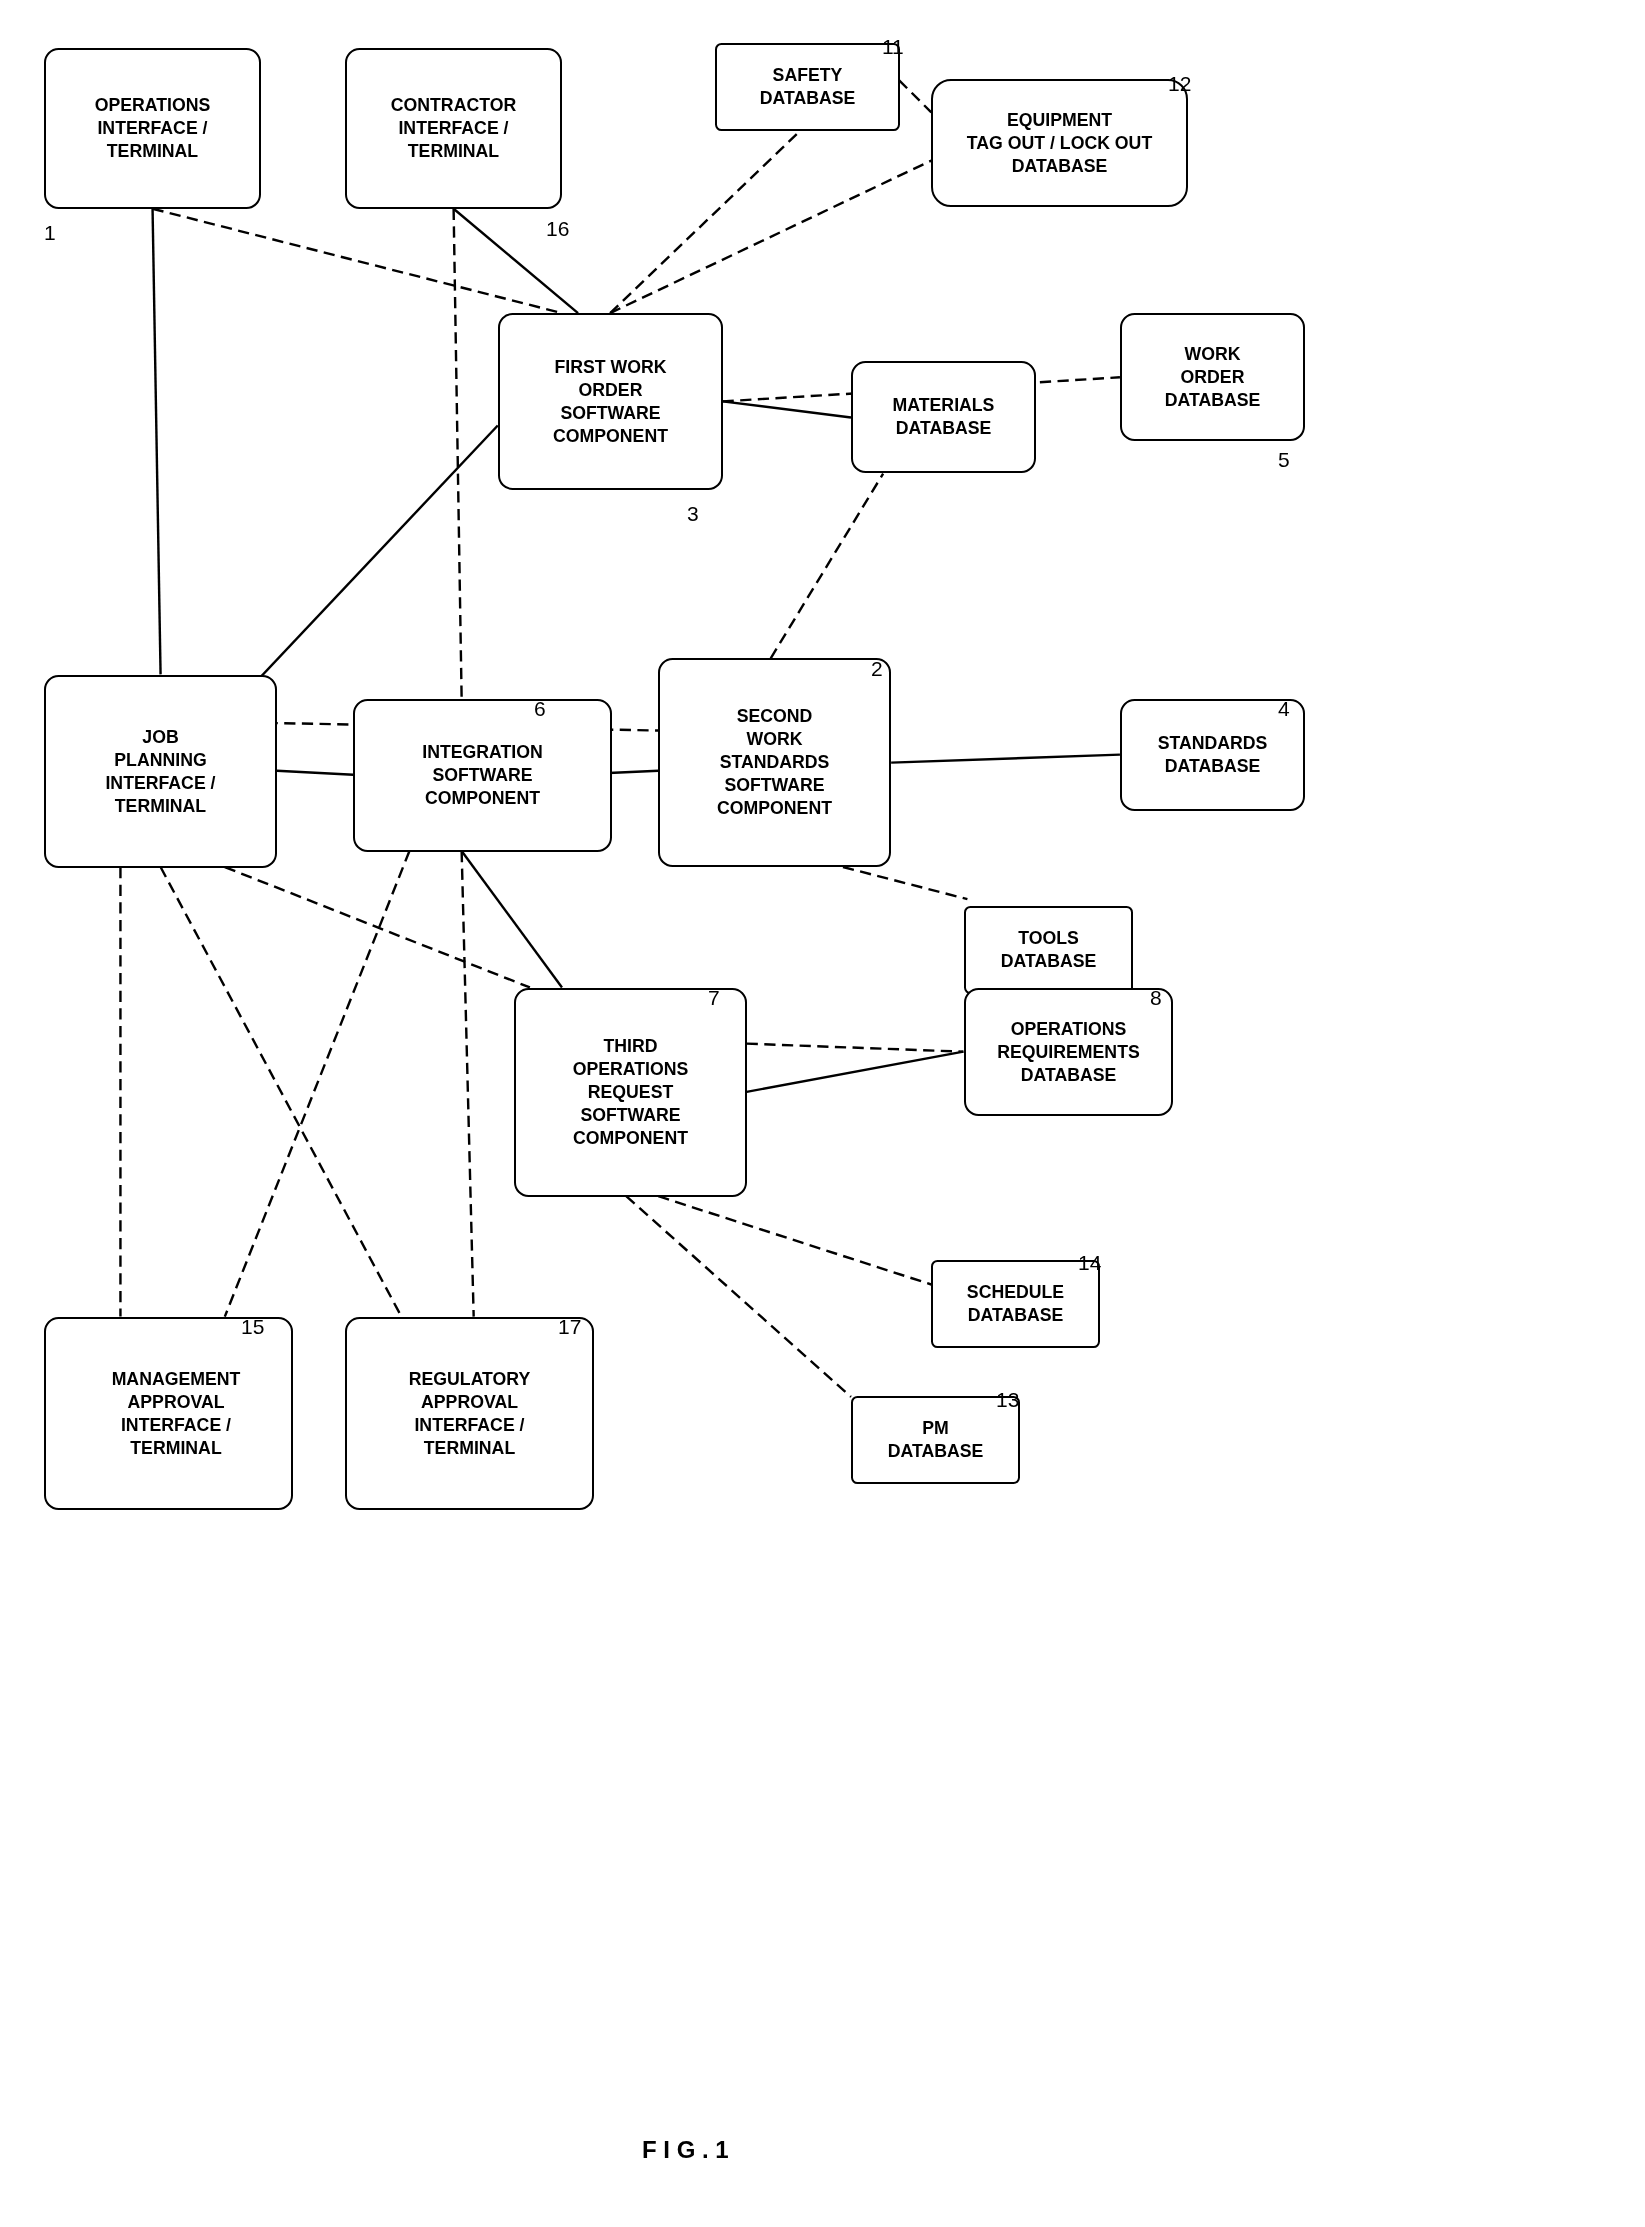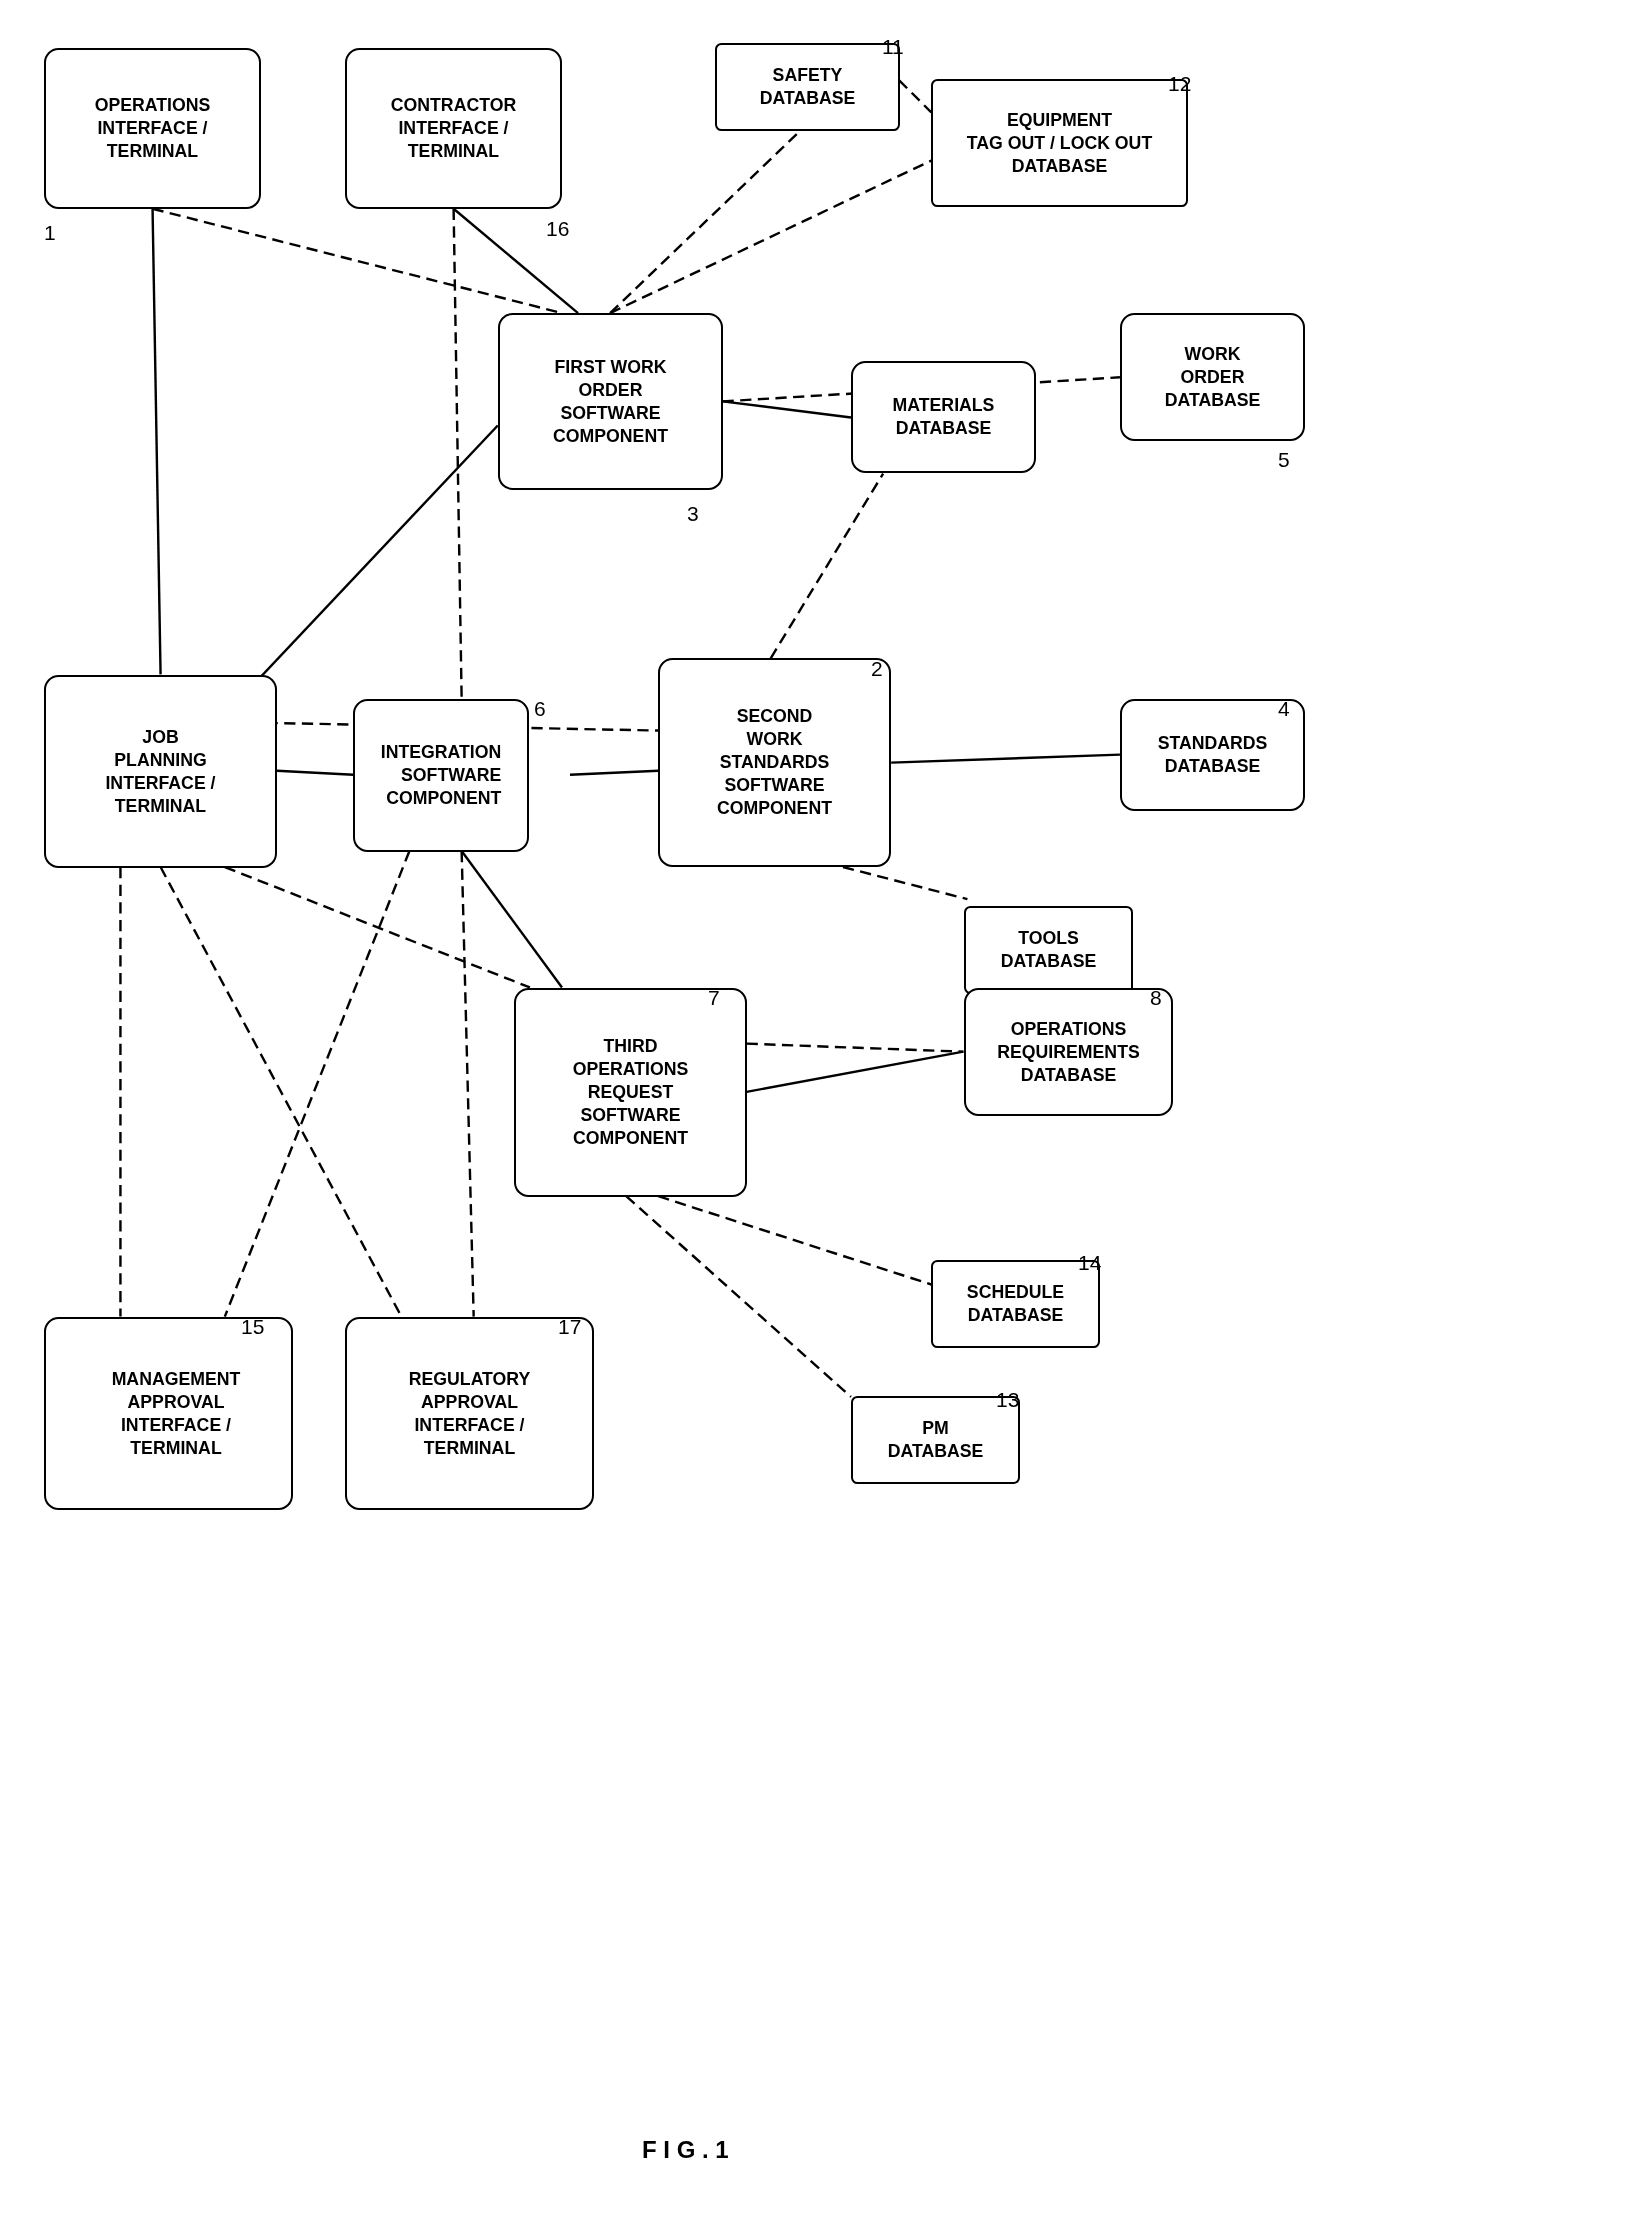--- a/index.html
+++ b/index.html
@@ -119,21 +119,21 @@
 TERMINAL</span>
 </div>
 <span class="ref-num" style="left:546px; top:217px;">16</span>
 
 <div class="node node-rect" style="left:715px; top:36px; width:185px; height:88px;">
   <span style="white-space:pre-line;">SAFETY
 DATABASE</span>
 </div>
 <span class="ref-num" style="left:882px; top:35px;">11</span>
 
-<div class="node node-rect" style="left:931px; top:72px; width:257px; height:128px;">
+<div class="node node-rect" style="left:931px; top:72px; width:257px; height:128px;border-radius:20px;">
   <span style="white-space:pre-line;">EQUIPMENT
 TAG OUT / LOCK OUT
 DATABASE</span>
 </div>
 <span class="ref-num" style="left:1168px; top:72px;">12</span>
 
 <div class="node" style="left:498px; top:313px; width:225px; height:177px;">
   <span style="white-space:pre-line;">FIRST WORK
 ORDER
 SOFTWARE
@@ -153,21 +153,21 @@
 DATABASE</span>
 </div>
 
 <div class="node" style="left:44px; top:675px; width:233px; height:193px;">
   <span style="white-space:pre-line;">JOB
 PLANNING
 INTERFACE /
 TERMINAL</span>
 </div>
 
-<div class="node" style="left:353px; top:699px; width:176px; height:153px;text-align:right;">
+<div class="node" style="left:353px; top:699px; width:259px; height:153px;">
   <span style="white-space:pre-line;">INTEGRATION
 SOFTWARE
 COMPONENT</span>
 </div>
 <span class="ref-num" style="left:534px; top:697px;">6</span>
 
 <div class="node" style="left:658px; top:658px; width:233px; height:209px;">
   <span style="white-space:pre-line;">SECOND
 WORK
 STANDARDS

